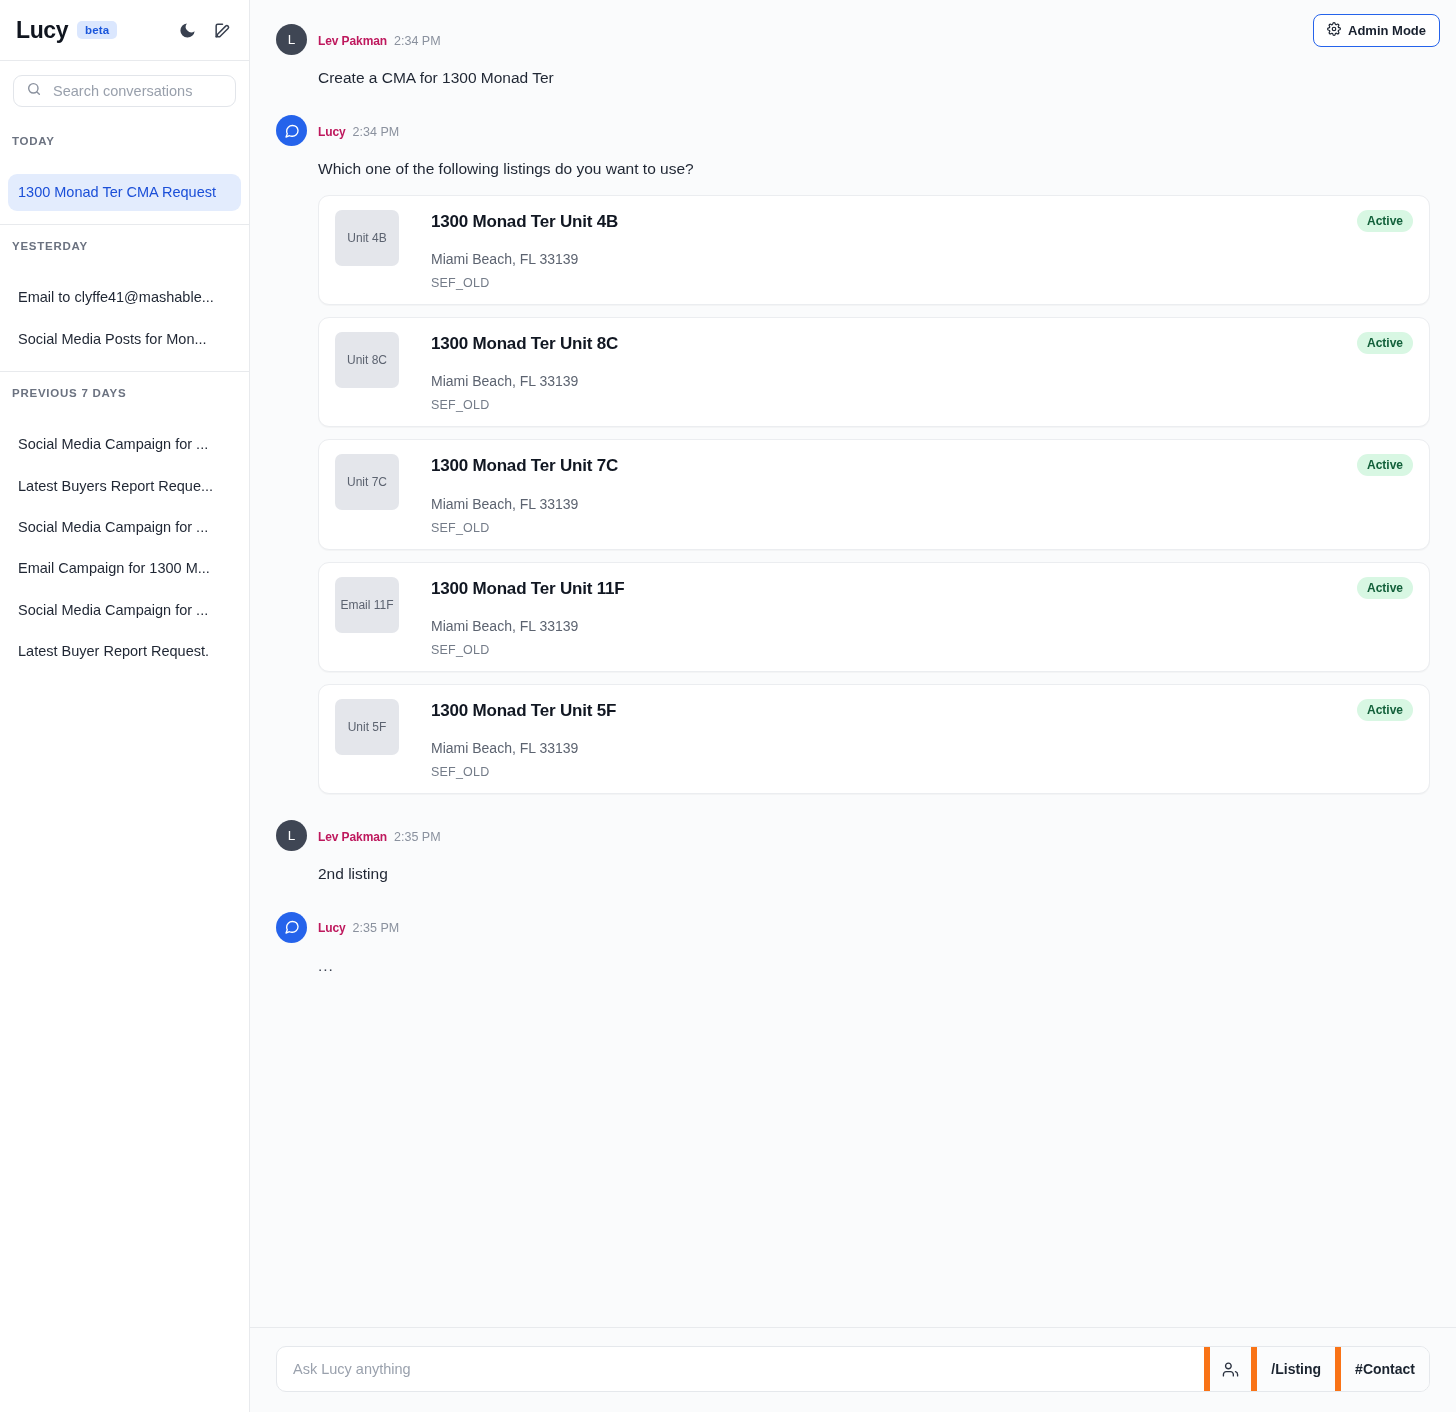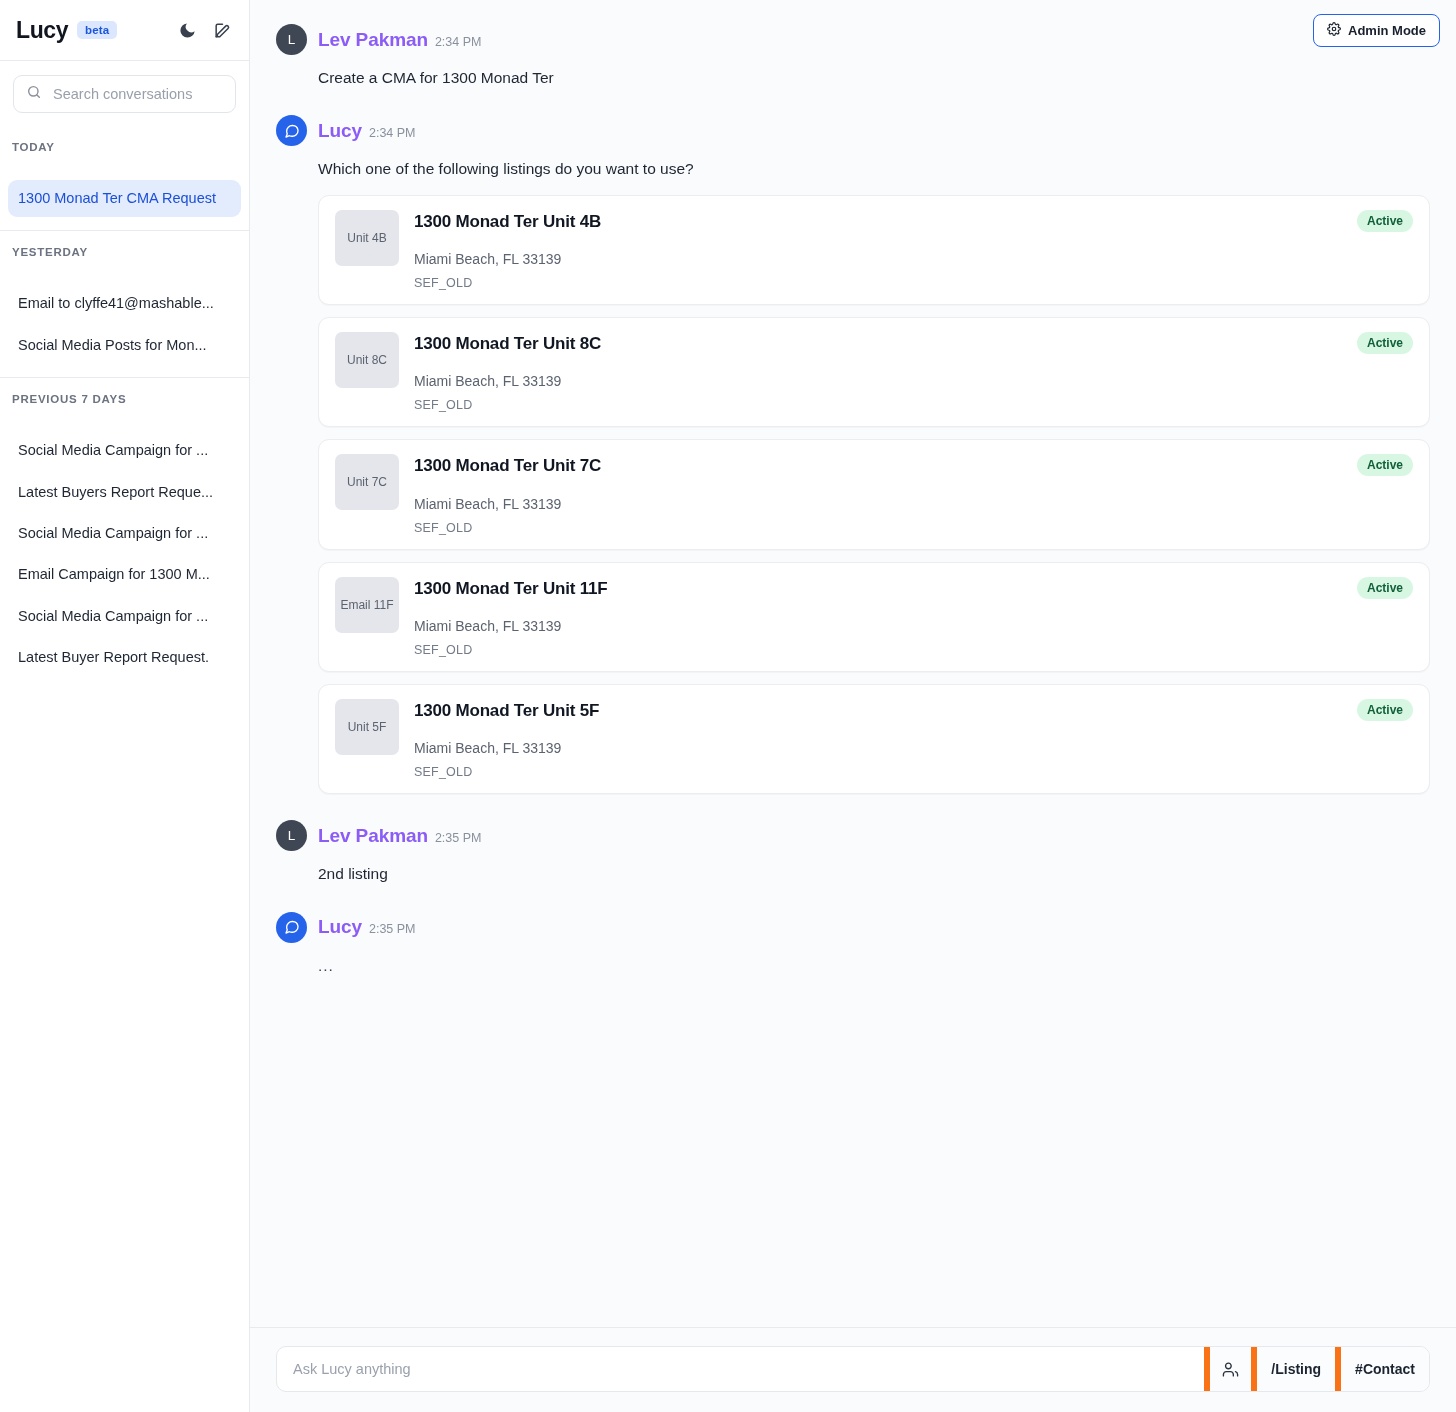--- a/index.html
+++ b/index.html
@@ -76,21 +76,21 @@
     border: none;
   }
 
   .search-wrap {
     padding: 14px 13px 13px 13px;
   }
 
   .search-box {
     display: flex;
     align-items: center;
-    height: 38px;
+    height: 32px;
     border: 1px solid #e2e5ea;
     border-radius: 9px;
     padding: 0 12px;
     gap: 11px;
     background: #fff;
   }
 
   .search-box svg { color: #8a919e; flex: 0 0 auto; }
 
   .search-input {
@@ -192,23 +192,23 @@
     justify-content: center;
     color: #fff;
     font-size: 13.5px;
     font-weight: 500;
     flex: 0 0 auto;
   }
   .avatar.user { background: #3f4654; }
   .avatar.bot  { background: #2563eb; }
 
   .msg-author {
-    font-size: 19px;
+    font-size: 12px;
     font-weight: 700;
-    color: #8b5cf6;
+    color: #be185d;
     letter-spacing: -0.1px;
     text-align: center;
   }
 
   .msg-time {
     font-size: 12.5px;
     color: #8a919e;
     margin-left: 7px;
     font-weight: 400;
   }
@@ -244,21 +244,21 @@
     width: 64px;
     height: 56px;
     min-width: 64px;
     border-radius: 7px;
     background: #e4e6eb;
     display: flex;
     align-items: center;
     justify-content: center;
     font-size: 12px;
     color: #5c6370;
-    margin-right: 15px;
+    margin-right: 32px;
   }
 
   .listing-info { flex: 1; min-width: 0; padding-top: 1px; }
 
   .listing-title {
     font-size: 17px;
     font-weight: 700;
     color: #111722;
     letter-spacing: -0.2px;
     line-height: 1.25;

